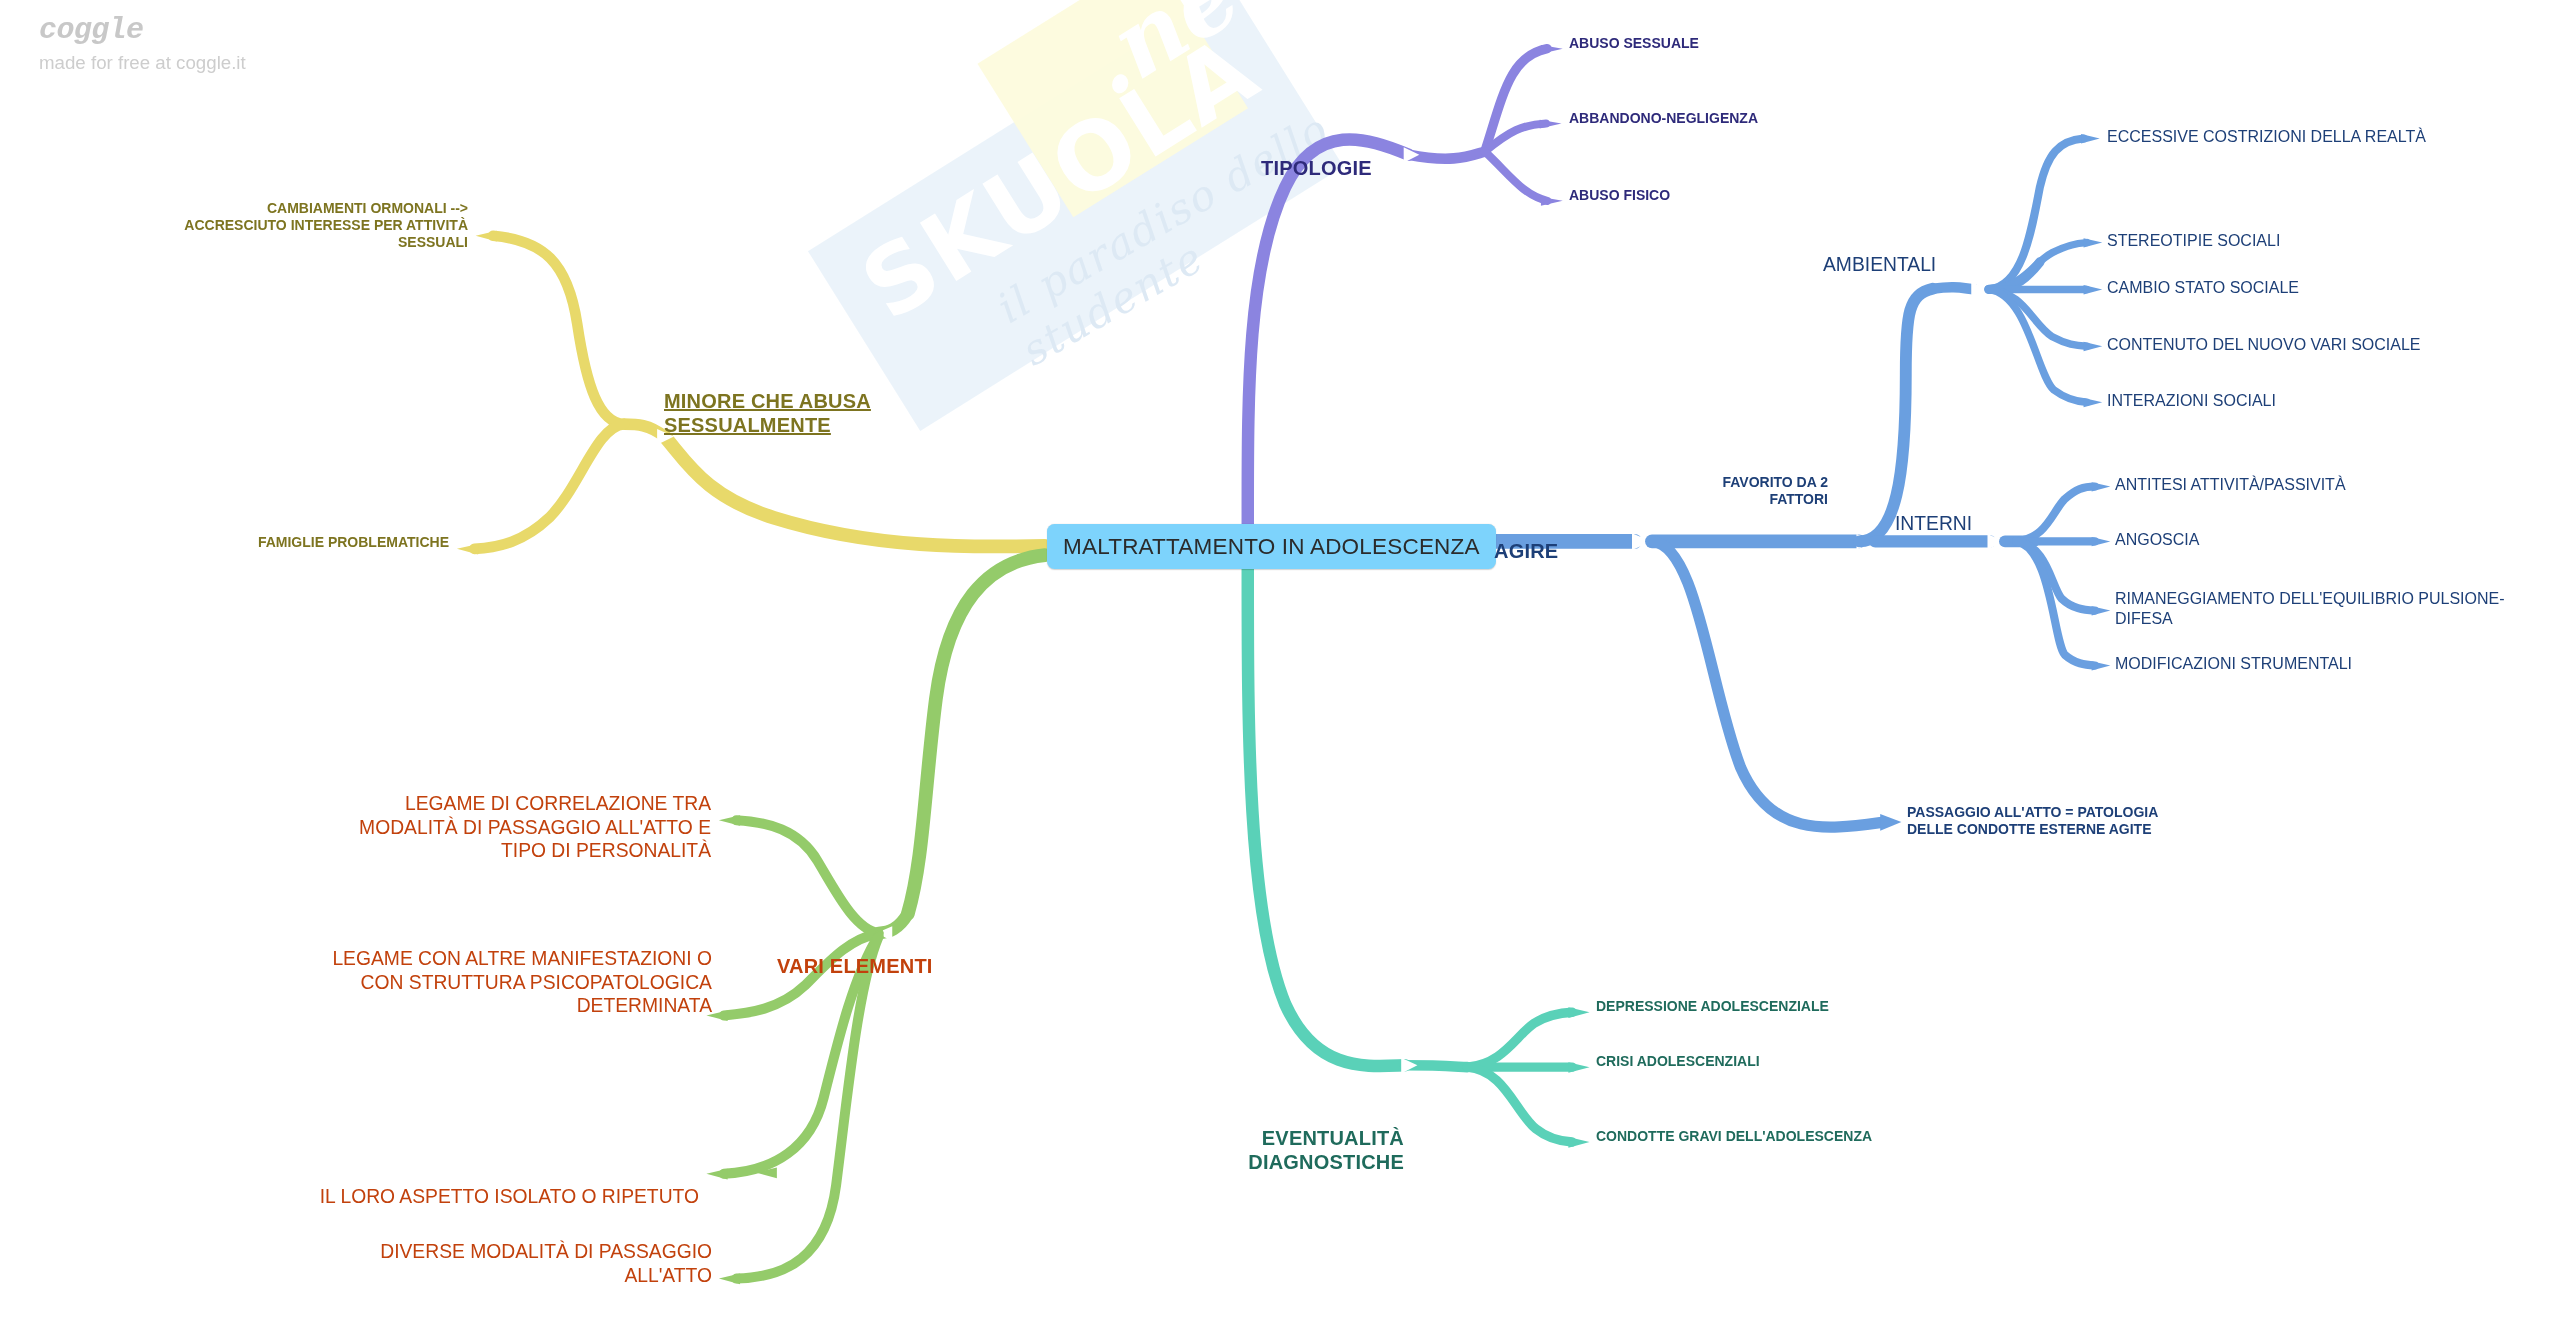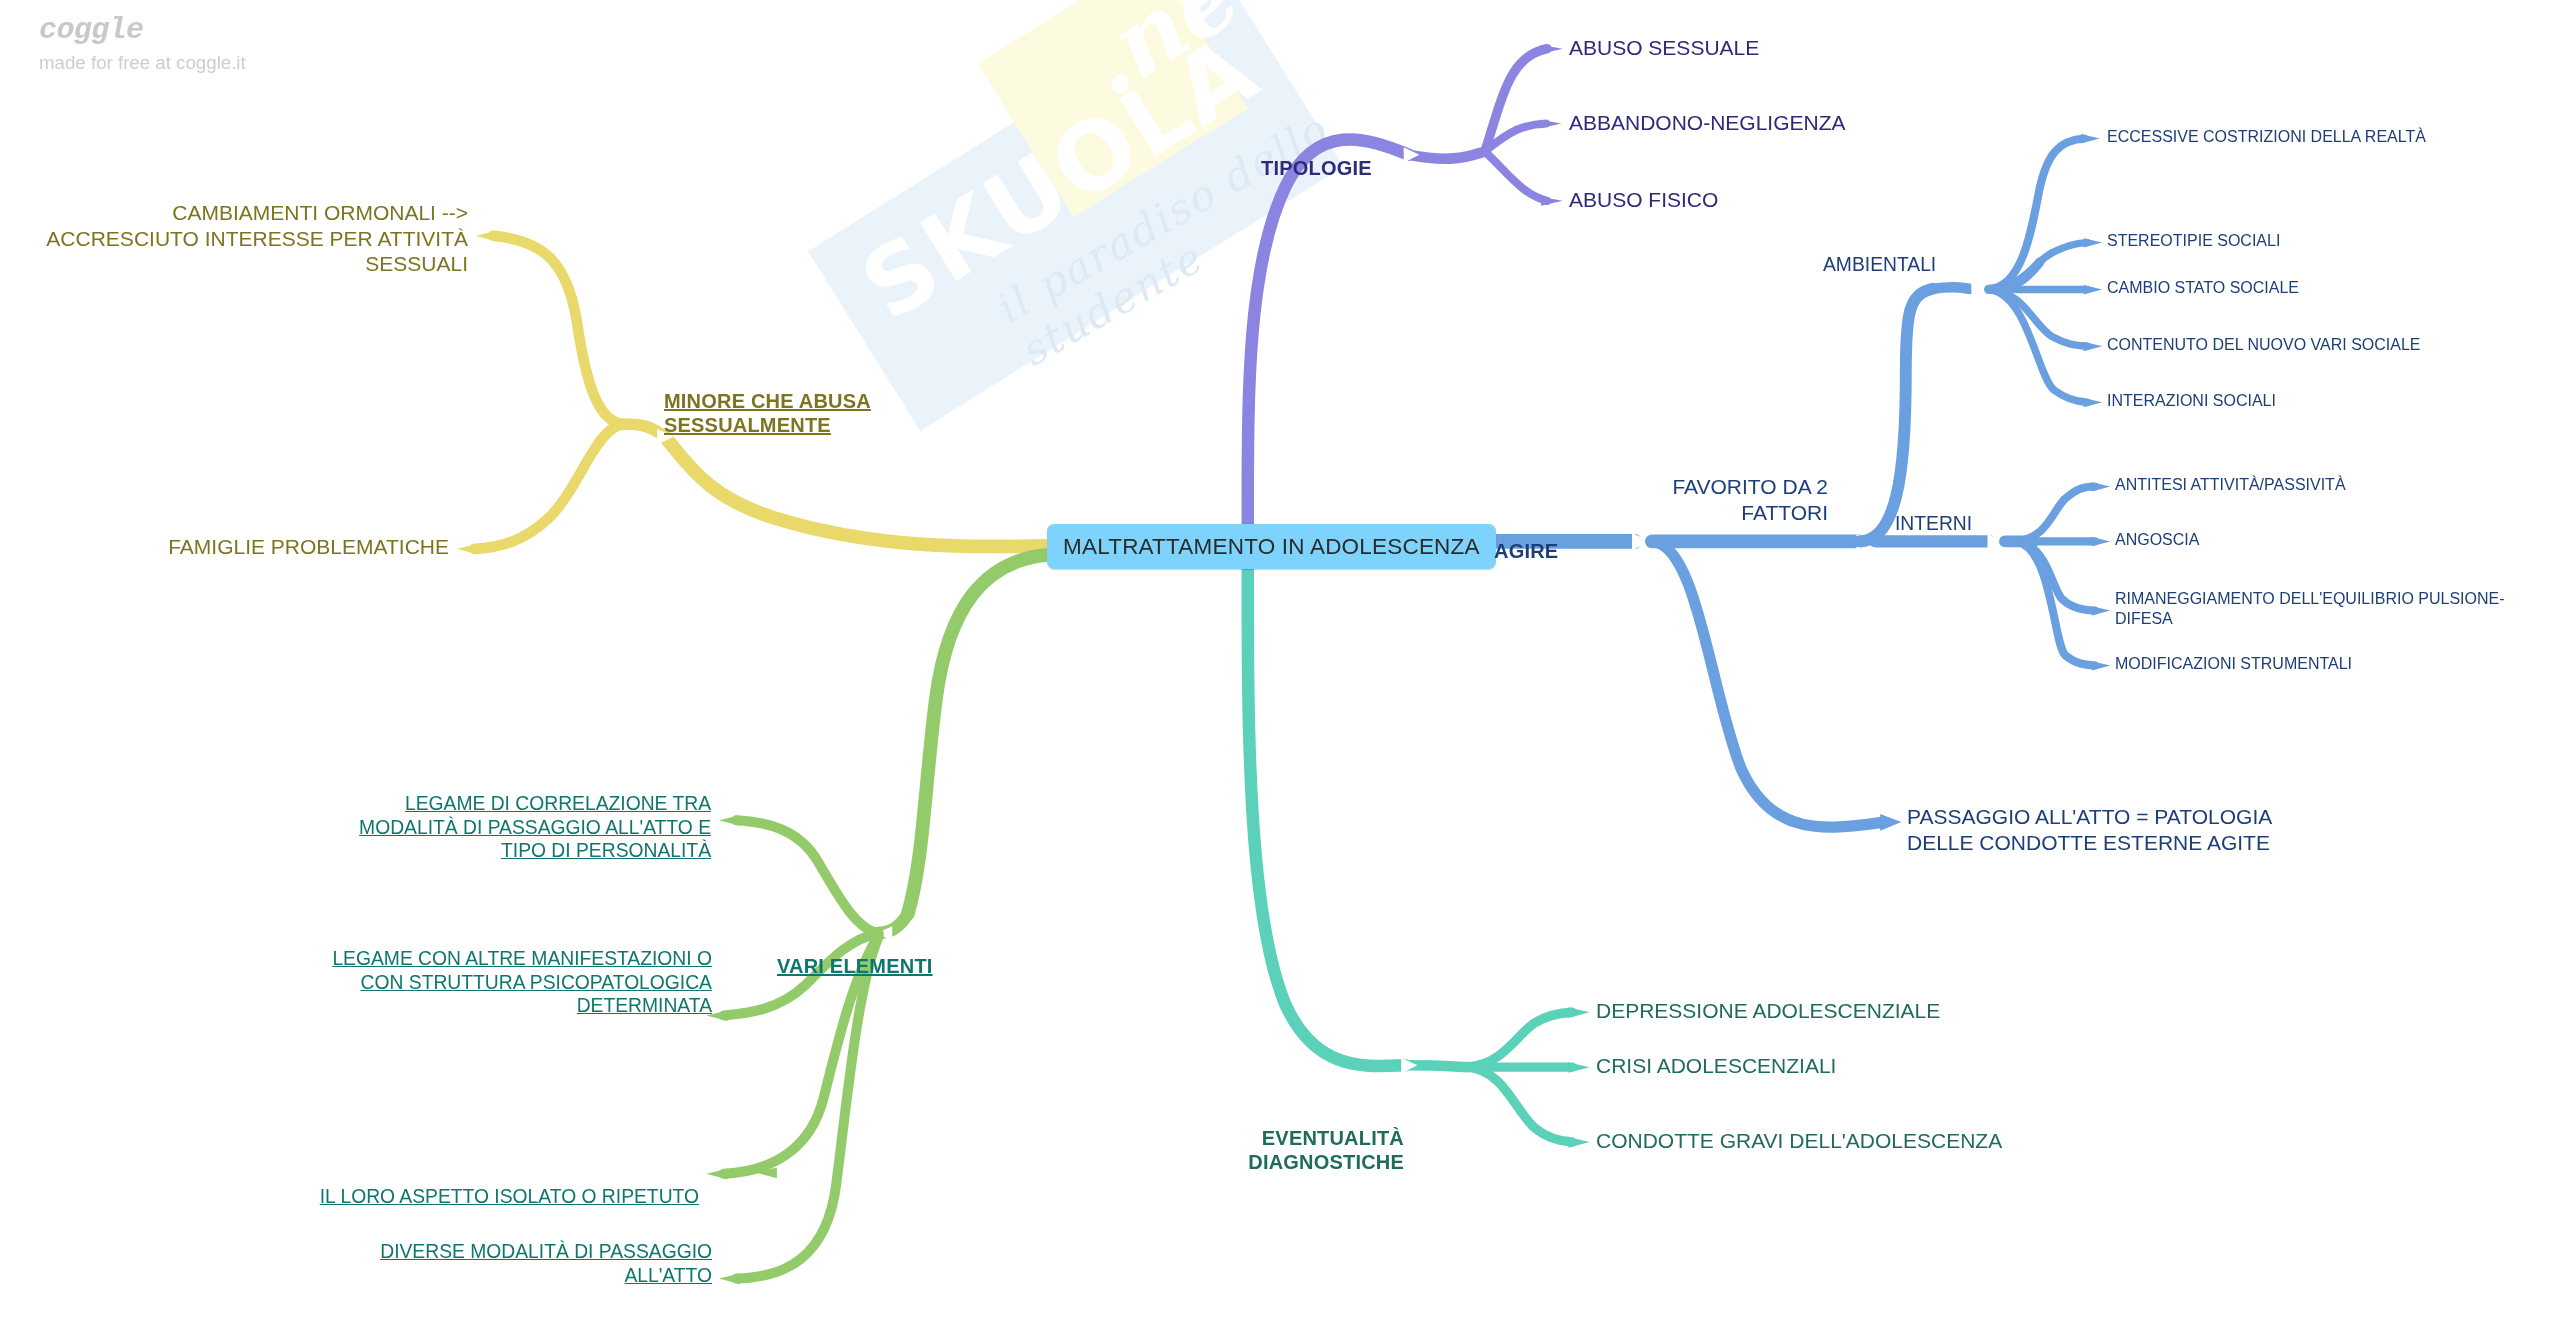--- a/index.html
+++ b/index.html
@@ -58,31 +58,31 @@
   .node{position:absolute;white-space:pre-line;line-height:1.22;}
   .root{
     background:#7dd3fc;color:#2b2b2b;
     border-radius:7.5px;
     font-size:22.5px;
     padding:8.7px 16px;
     letter-spacing:0.2px;
     box-shadow:0 0.6px 1.2px rgba(0,0,0,.18);
   }
   .lvl1{font-size:20px;font-weight:700;letter-spacing:0.2px;margin-top:40px;}
-  .lvl2{font-size:21px;font-weight:400;}
+  .lvl2{font-size:14px;font-weight:700;}
   .lvl2b{font-size:19.3px;font-weight:400;}
   .lvl3{font-size:16px;font-weight:400;}
   .ta-r{text-align:right;}
   .ta-l{text-align:left;}
 
   .c-purple{color:#2e2a7a;}
   .c-blue{color:#1d3f77;}
   .c-teal{color:#1f6b5c;}
   .c-yellow{color:#7d7420;}
-  .c-green{color:#0f766e;text-decoration:underline;}
+  .c-green{color:#c2410c;}
 </style>
 </head>
 <body>
 
 <div id="stage">
 
   <div class="wm">
     <div class="wm-band"></div>
     <div class="wm-yellow"></div>
     <div class="wm-text">SKUOLA</div>

